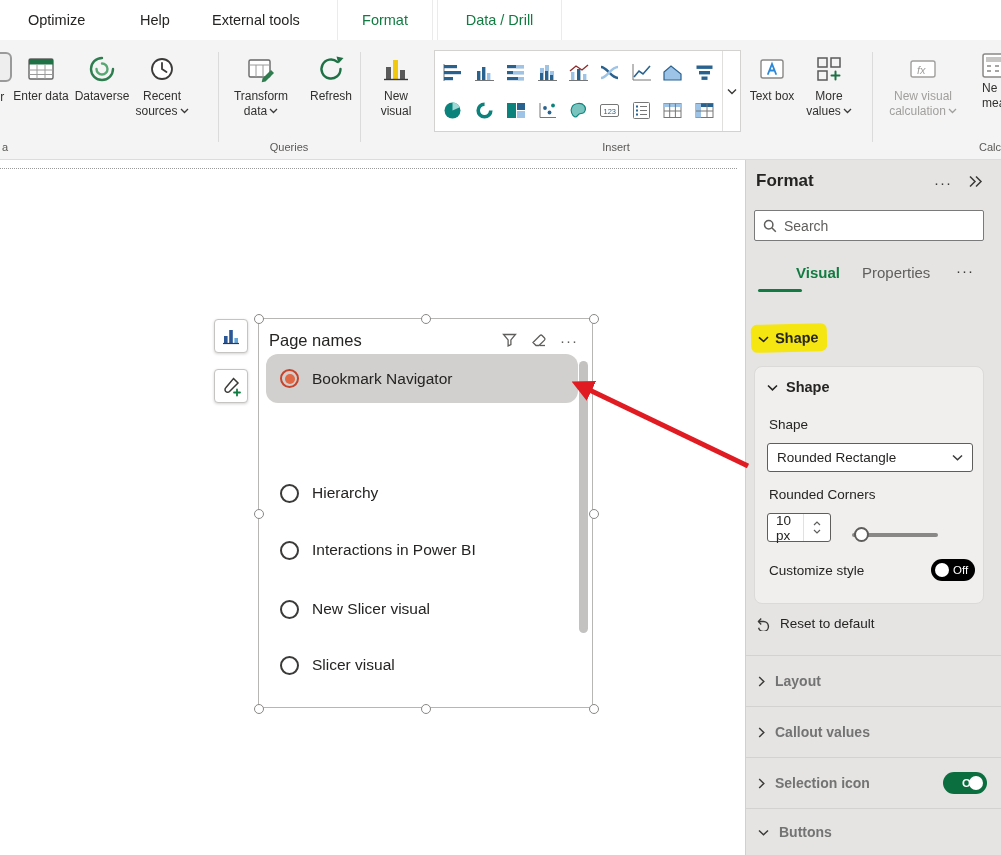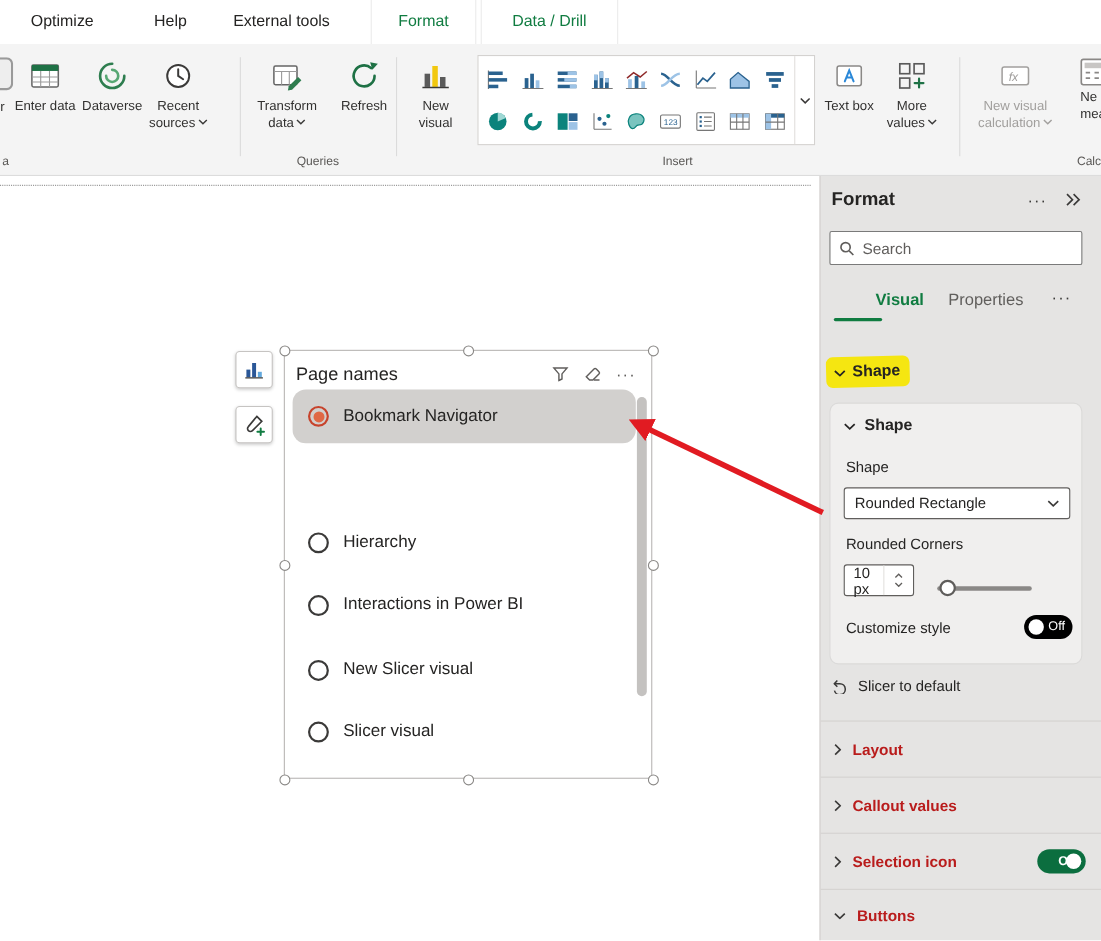--- a/index.html
+++ b/index.html
@@ -77,21 +77,21 @@
   .toggle{position:absolute;width:44px;height:22px;border-radius:11px;display:flex;align-items:center;cursor:pointer;}
   .toggle .knob{width:14px;height:14px;border-radius:50%;background:#fff;position:absolute;top:4px;}
   .toggle .tlabel{font-size:11.5px;color:#fff;position:absolute;top:4.5px;}
   .toggle.off{background:#000;}
   .toggle.off .knob{left:4px;} .toggle.off .tlabel{left:22px;}
   .toggle.on{background:#0b6e3f;}
   .toggle.on .knob{right:4px;} .toggle.on .tlabel{left:9px;}
   .fp-reset{position:absolute;left:10px;top:456px;display:flex;align-items:center;cursor:pointer;}
   .fp-reset span{font-size:13.5px;color:#252423;margin-left:9px;}
   .fp-section{position:absolute;left:0;width:256px;height:51px;border-top:1px solid #d4d2d0;display:flex;align-items:center;padding-left:12px;cursor:pointer;}
-  .fp-section span{font-size:14px;font-weight:700;color:#b91c1c;margin-left:10px;}
+  .fp-section span{font-size:14px;font-weight:700;color:#737373;margin-left:10px;}
 </style>
 </head>
 <body>
 
 <div class="menubar">
   <div class="mitem" style="left:28px">
       <span>Optimize</span>
     </div>
   <div class="mitem" style="left:140px">
       <span>Help</span>
@@ -521,21 +521,21 @@
       <span class="knob"></span>
       <span class="tlabel">Off</span>
     </div>
   </div>
 
   <div class="fp-reset">
     <svg width="15" height="14" viewBox="0 0 15 14">
         <path d="M2.5 4.5 H7.5 a5 5 0 1 1 -4.9 6.3" fill="none" stroke="#3b3a39" stroke-width="1.4"></path>
         <polyline points="5.2,1.6 2.5,4.5 5.2,7.4" fill="none" stroke="#3b3a39" stroke-width="1.4"></polyline>
       </svg>
-    <span>Slicer to default</span>
+    <span>Reset to default</span>
   </div>
 
   <div class="fp-section" style="top:495px">
     <svg width="7" height="11" viewBox="0 0 7 11">
         <polyline points="1.2,1 5.8,5.5 1.2,10" fill="none" stroke="#3b3a39" stroke-width="1.5"></polyline>
       </svg>
     <span>Layout</span>
   </div>
   <div class="fp-section" style="top:546px">
     <svg width="7" height="11" viewBox="0 0 7 11">

